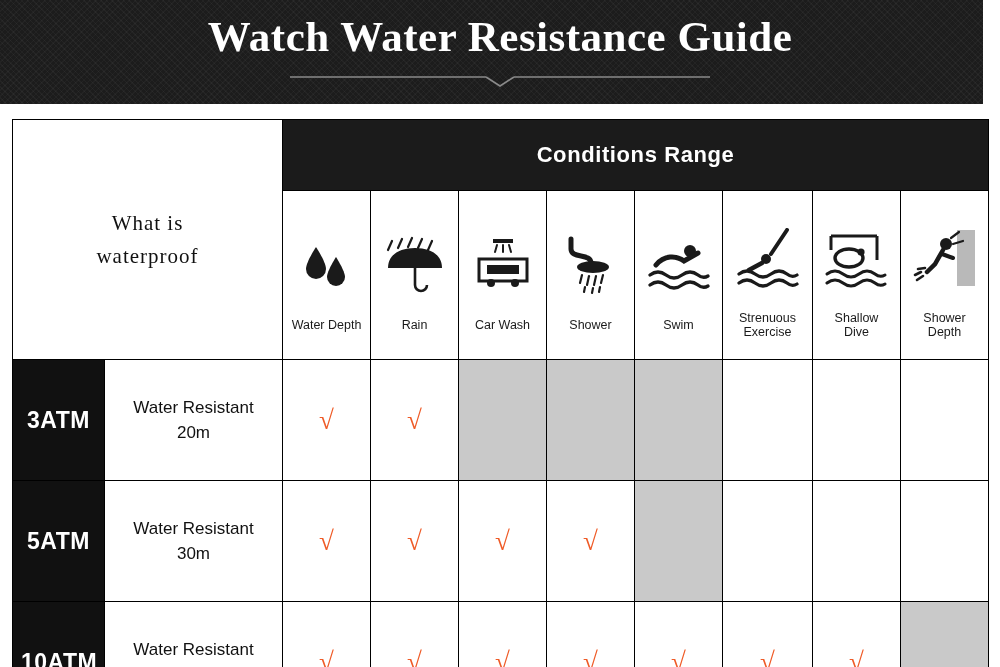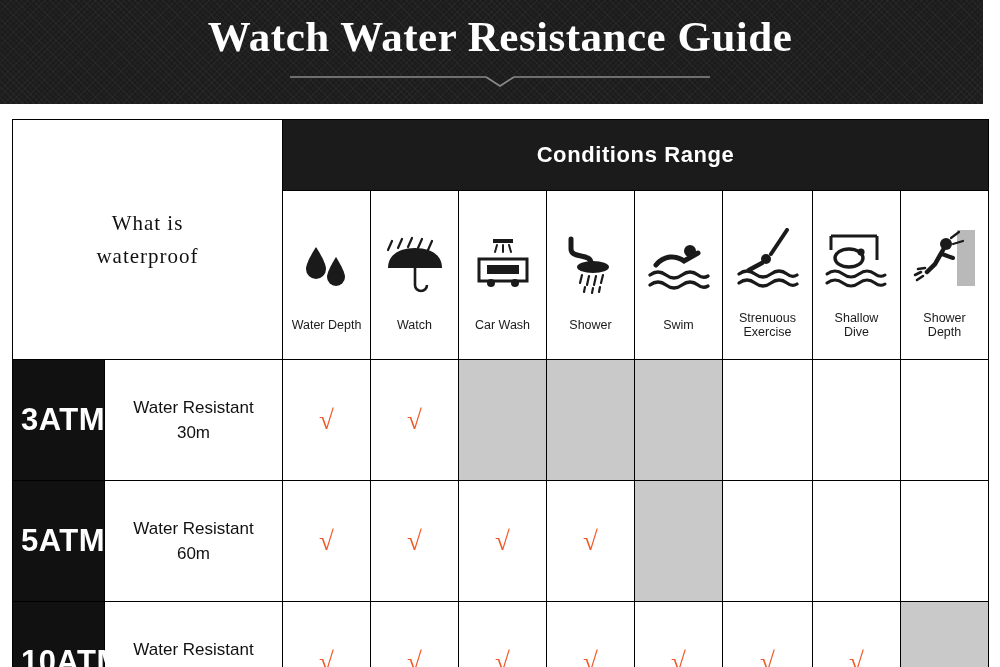--- a/index.html
+++ b/index.html
@@ -108,21 +108,21 @@
     font-size: 12.5px;
     color: #1a1a1a;
     line-height: 1.15;
     padding-top: 4px;
   }
 
   
   .atm-cell {
     background: #111111 !important;
     color: #ffffff;
-    font-size: 31px;
+    font-size: 23px;
     font-weight: bold;
     letter-spacing: 0.5px;
     height: 104px;
   }
   .desc-cell {
     font-size: 17px;
     color: #111111;
     line-height: 1.5;
     padding: 0 10px;
   }
@@ -193,21 +193,21 @@
               <line x1="10" y1="6" x2="6" y2="15"></line>
                   <line x1="20" y1="4" x2="16" y2="13"></line>
               <line x1="30" y1="3" x2="26" y2="12"></line>
                   <line x1="40" y1="4" x2="36" y2="13"></line>
               <line x1="50" y1="6" x2="46" y2="15"></line>
             </g>
             <path d="M6 33 C6 20 17 13 33 13 C49 13 60 20 60 33 Z" fill="#1a1a1a"></path>
             <path d="M33 33 L33 50 a6 6 0 0 0 12 0" fill="none" stroke="#1a1a1a" stroke-width="2.6"></path>
           </svg>
         </span>
-        <span class="lbl">Watch</span>
+        <span class="lbl">Rain</span>
       </td>
 
       <td class="cond-head">
         <span class="ico">
           <svg class="icon" width="64" height="62" viewBox="0 0 64 62">
             <path d="M22 4 h20 v4 h-20 z" fill="#1a1a1a"></path>
             <g stroke="#1a1a1a" stroke-width="2" stroke-linecap="round">
               <line x1="26" y1="10" x2="24" y2="17"></line>
                   <line x1="32" y1="10" x2="32" y2="17"></line>
               <line x1="38" y1="10" x2="40" y2="17"></line>
@@ -298,37 +298,37 @@
           </svg>
         </span>
         <span class="lbl">Shower Depth</span>
       </td>
     </tr>
 
     <tr>
       <td class="atm-cell">3ATM</td>
       <td class="desc-cell">
         <div>Water Resistant</div>
-        <div>30m</div>
+        <div>20m</div>
       </td>
       <td><span class="mark">√</span></td>
       <td><span class="mark">√</span></td>
       <td class="shaded"></td>
       <td class="shaded"></td>
       <td class="shaded"></td>
       <td></td>
       <td></td>
       <td></td>
     </tr>
 
     <tr>
       <td class="atm-cell">5ATM</td>
       <td class="desc-cell">
         <div>Water Resistant</div>
-        <div>60m</div>
+        <div>30m</div>
       </td>
       <td><span class="mark">√</span></td>
       <td><span class="mark">√</span></td>
       <td><span class="mark">√</span></td>
       <td><span class="mark">√</span></td>
       <td class="shaded"></td>
       <td></td>
       <td></td>
       <td></td>
     </tr>

